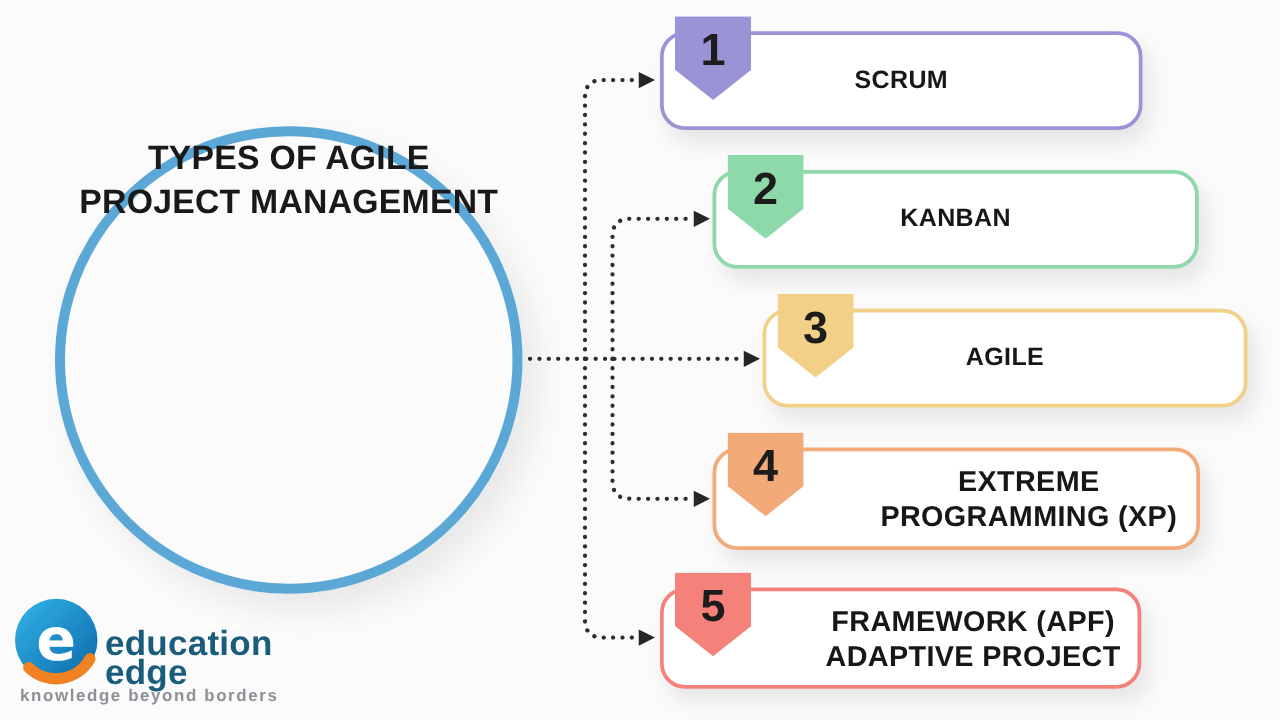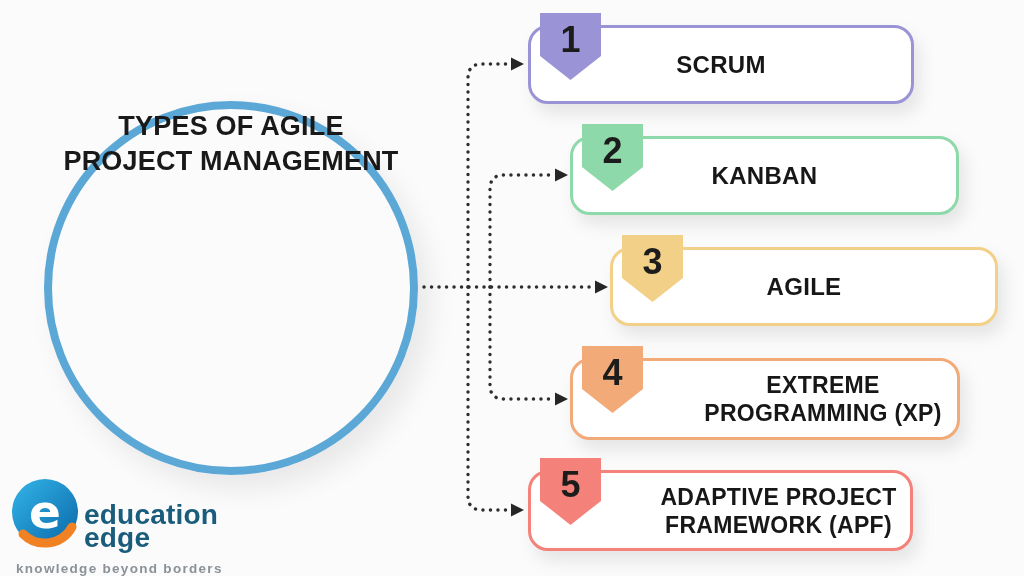--- a/index.html
+++ b/index.html
@@ -37,34 +37,34 @@
   .badge{
     position:absolute;left:9px;top:-15px;width:61px;height:67px;
     background:var(--c,#999);
     clip-path:polygon(0 0,100% 0,100% 64%,50% 100%,0 64%);
     display:flex;align-items:flex-start;justify-content:center;
   }
   .badge span{font-size:36px;font-weight:800;color:#1c1c1c;line-height:1;margin-top:9px;}
   .label{
     position:absolute;left:0;top:0;right:0;bottom:0;
     display:flex;flex-direction:column;align-items:center;justify-content:center;
-    font-weight:800;color:#171717;font-size:24px;letter-spacing:.3px;text-align:center;
+    font-weight:800;color:#171717;font-size:20px;letter-spacing:.3px;text-align:center;
   }
   .two-line .label{font-size:23px;line-height:28px;padding-left:116px;box-sizing:border-box;text-align:right;}
   
   .logo-swirl{position:absolute;left:11px;top:475px;}
   .logo-name{
     position:absolute;left:84px;top:503px;
     font-weight:800;font-size:28px;line-height:23px;
     color:var(--logoName,#1a5c7c);letter-spacing:.2px;
   }
   .logo-tagline{
     position:absolute;left:16px;top:549px;
     font-weight:700;font-size:13.5px;letter-spacing:1.3px;
-    color:var(--logoTag,#8b9196);white-space:nowrap;margin-top:12px;
+    color:var(--logoTag,#8b9196);white-space:nowrap;
   }
   .swoosh{fill:none;stroke:var(--orange,#f08223);stroke-width:9;stroke-linecap:round;}
 </style>
 </head>
 <body>
 
 <div class="canvas" style="--bg: #fbfbfc; --circleBorder: #5ba7d6; --dot: #2e2e2e; --arrow: #262626; --logoName: #1a5c7c; --logoTag: #8b9196; --blue1: #33b5e8; --blue2: #0a67a9; --orange: #f08223;">
 
   <svg class="connectors" width="1024" height="576" viewBox="0 0 1024 576">
     <path class="dotline" d="M424 287 H595"></path>
@@ -121,22 +121,22 @@
       <span>EXTREME</span>
       <span>PROGRAMMING (XP)</span>
     </div>
   </div>
 
   <div class="type-box box5 two-line" style="--c: #f4827a;">
     <div class="badge">
       <span>5</span>
     </div>
     <div class="label">
+      <span>FRAMEWORK (APF)</span>
       <span>ADAPTIVE PROJECT</span>
-      <span>FRAMEWORK (APF)</span>
     </div>
   </div>
 
   <svg class="logo-swirl" width="70" height="78" viewBox="0 0 70 78">
     <defs>
       <linearGradient id="lg" x1="0" y1="0" x2="1" y2="1">
         <stop offset="0" style="stop-color:var(--blue1,#33b5e8)"></stop>
         <stop offset="1" style="stop-color:var(--blue2,#0a67a9)"></stop>
       </linearGradient>
     </defs>

